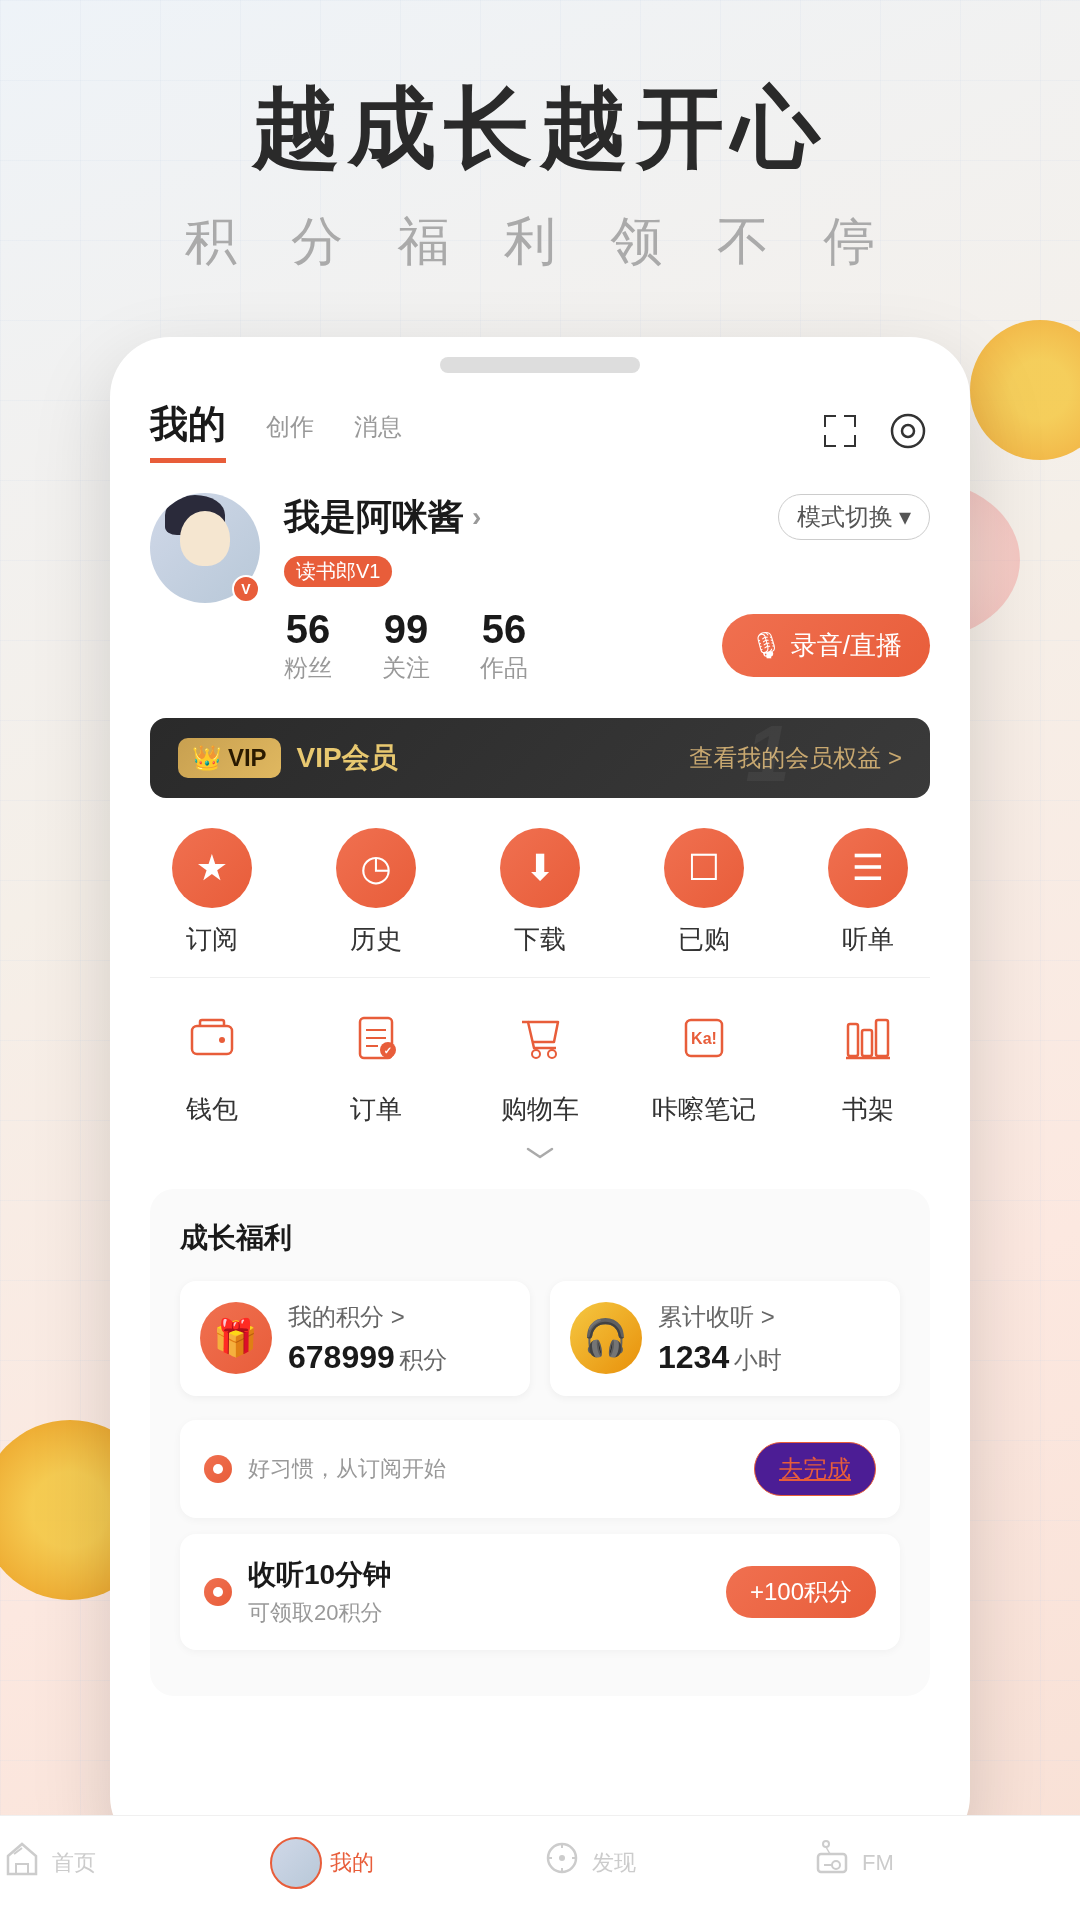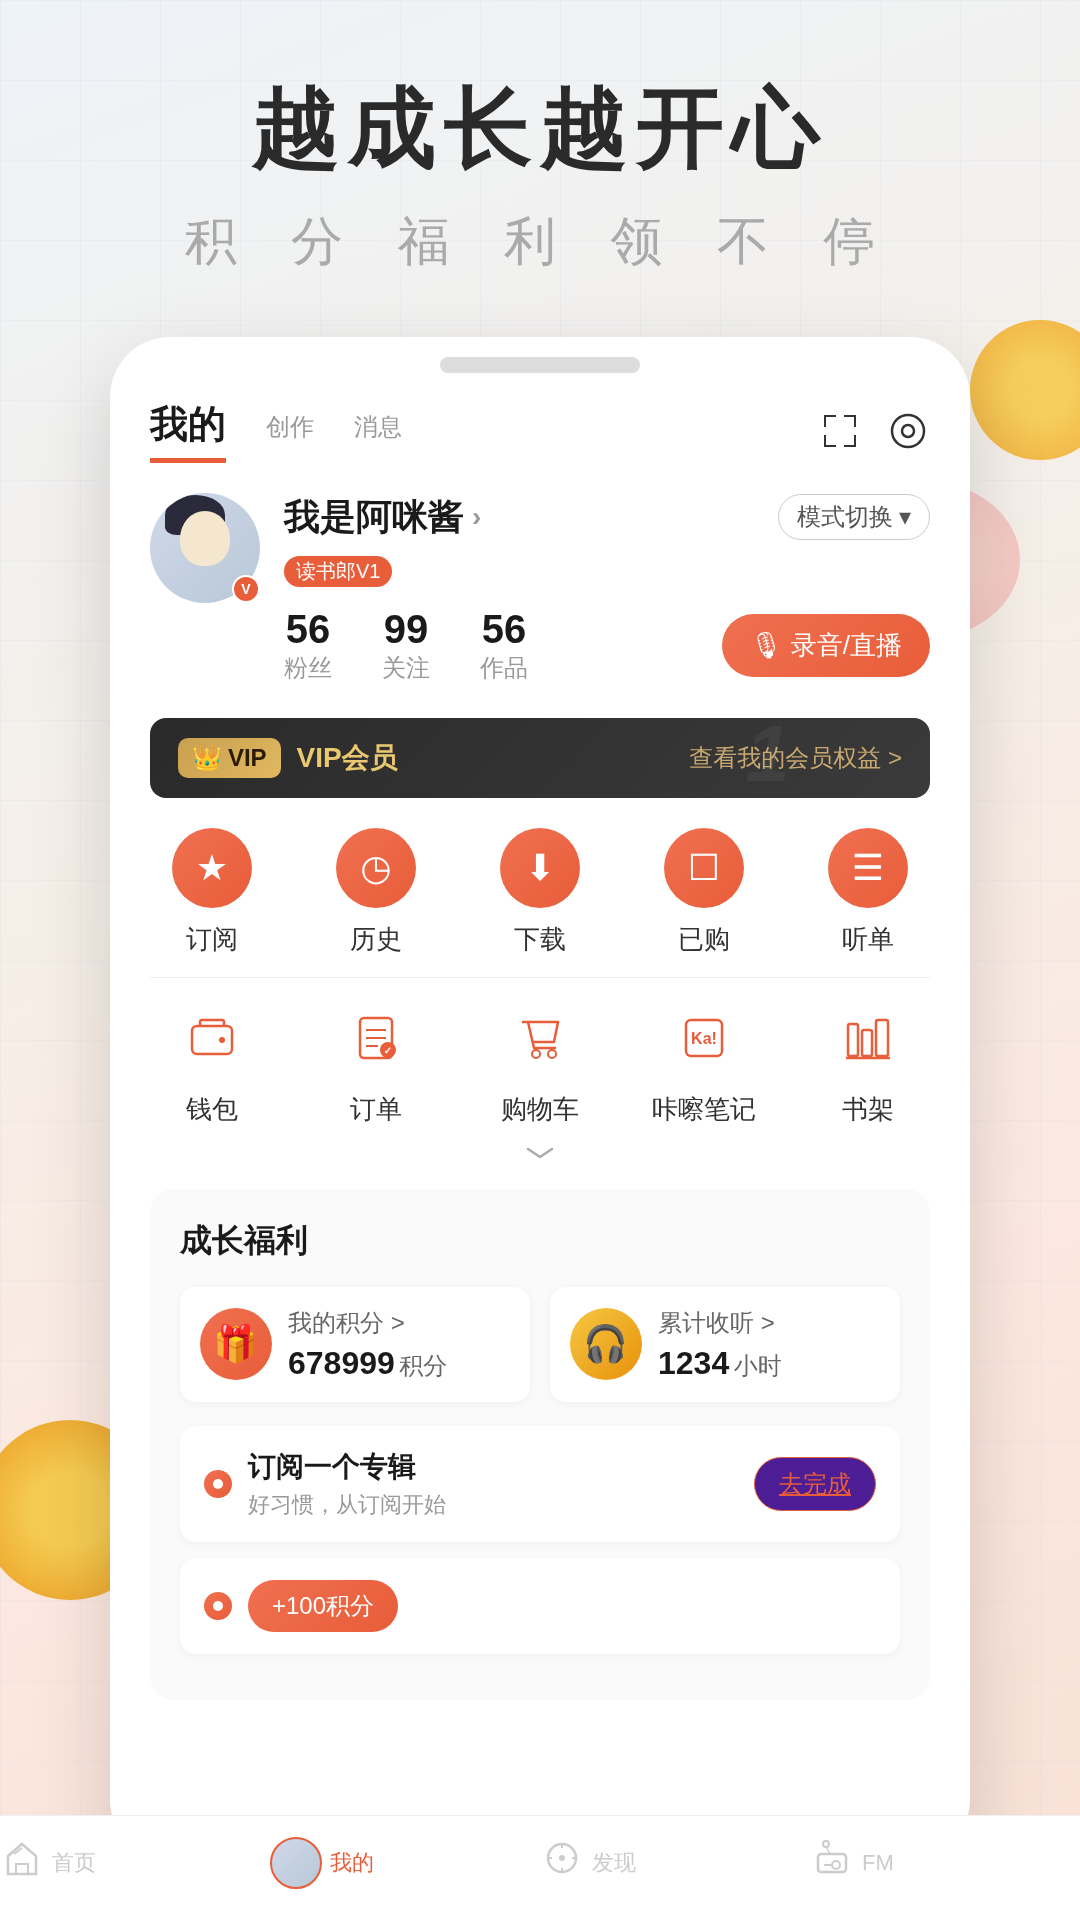--- a/index.html
+++ b/index.html
@@ -397,21 +397,21 @@
     }
 
     
     .growth-section {
       margin: 10px 40px;
       background: #fafafa;
       border-radius: 24px;
       padding: 30px;
     }
     .growth-title {
-      font-size: 32px;
+      font-size: 28px;
       font-weight: 700;
       color: #1a1a1a;
       margin-bottom: 24px;
     }
     .growth-cards {
       display: flex;
       gap: 20px;
       margin-bottom: 24px;
     }
     .growth-card {
@@ -774,29 +774,32 @@
             </div>
           </div>
         </div>
       </div>
 
       <div class="task-item">
         <div class="task-indicator">
           <div class="task-indicator-dot"></div>
         </div>
         <div class="task-info">
-          <div class="task-name">订阅一个专辑</div>
           <div class="task-desc">好习惯，从订阅开始</div>
         </div>
         <button class="task-btn">去完成</button>
       </div>
 
       <div class="task-item">
         <div class="task-indicator">
           <div class="task-indicator-dot"></div>
+        </div>
+        <div class="task-info">
+          <div class="task-name">收听10分钟</div>
+          <div class="task-desc">可领取20积分</div>
         </div>
         <button class="task-btn-filled">+100积分</button>
       </div>
     </div>
 
     <div style="height: 120px;"></div>
   </div>
 </div>
 
 <div class="bottom-nav">

